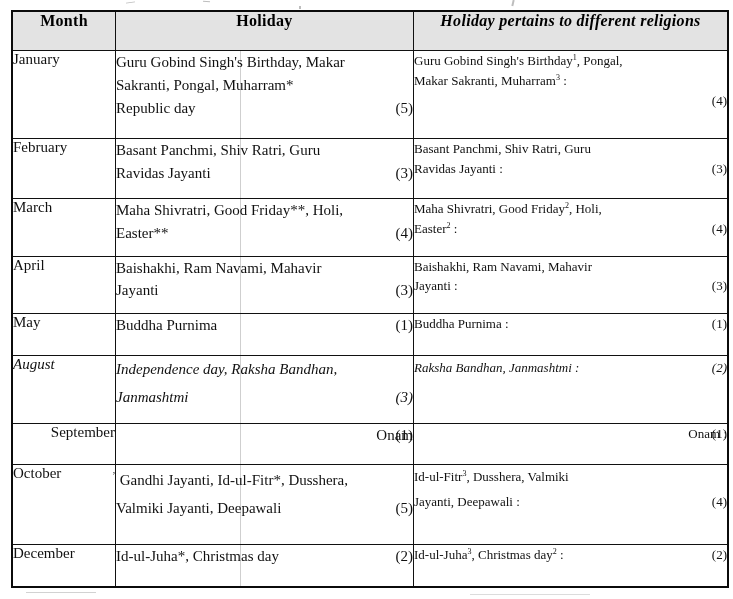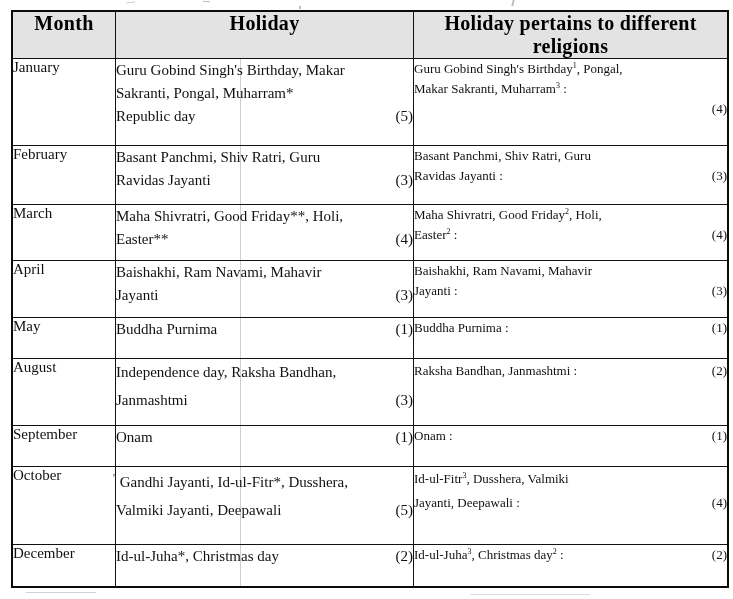--- a/index.html
+++ b/index.html
@@ -50,31 +50,31 @@
   table.holiday-table th {
     border: 1px solid #111111;
     vertical-align: top;
     padding: 0;
   }
 
   thead th {
     background: #e3e3e3;
     text-align: center;
     font-weight: bold;
-    font-size: 20px;
+    font-size: 16px;
     letter-spacing: 0.3px;
     height: 38px;
     border-bottom: 2px solid #0b0b0b;
     padding: 0 4px;
     vertical-align: middle;
     color: #000;
   }
   th.col-month   { width: 102px; border-right: 2px solid #0b0b0b; }
   th.col-holiday { width: 297px; border-right: 2px solid #0b0b0b; }
-  th.col-relig   { width: 313px; }
+  th.col-relig   { width: 313px; font-style: italic; }
 
   td.cell-month {
     width: 102px;
     border-right: 2px solid #0b0b0b;
     font-size: 15px;
     padding: 9px 0 0 9px;
     white-space: nowrap;
   }
   td.cell-holiday {
     width: 297px;
@@ -187,31 +187,31 @@
         </tr>
         <tr style="height: 37px; margin-left: 28px;">
           <td class="cell-month">May</td>
           <td class="cell-holiday">
             <span class="line">Buddha Purnima<span class="count">(1)</span></span>
           </td>
           <td class="cell-relig">
             <span class="line">Buddha Purnima :<span class="count">(1)</span></span>
           </td>
         </tr>
-        <tr class="row-tall" style="height: 60px;">
+        <tr class="row-tall" style="height: 60px; font-style: italic;">
           <td class="cell-month">August</td>
           <td class="cell-holiday">
             <span class="line">Independence day, Raksha Bandhan,</span>
             <span class="line">Janmashtmi<span class="count">(3)</span></span>
           </td>
           <td class="cell-relig">
             <span class="line">Raksha Bandhan, Janmashtmi :<span class="count">(2)</span></span>
           </td>
         </tr>
-        <tr style="height: 37px;">
+        <tr style="height: 37px; text-align: right;">
           <td class="cell-month">September</td>
           <td class="cell-holiday">
             <span class="line">Onam<span class="count">(1)</span></span>
           </td>
           <td class="cell-relig">
             <span class="line">Onam :<span class="count">(1)</span></span>
           </td>
         </tr>
         <tr class="row-tall" style="height: 70px;">
           <td class="cell-month">October</td>

